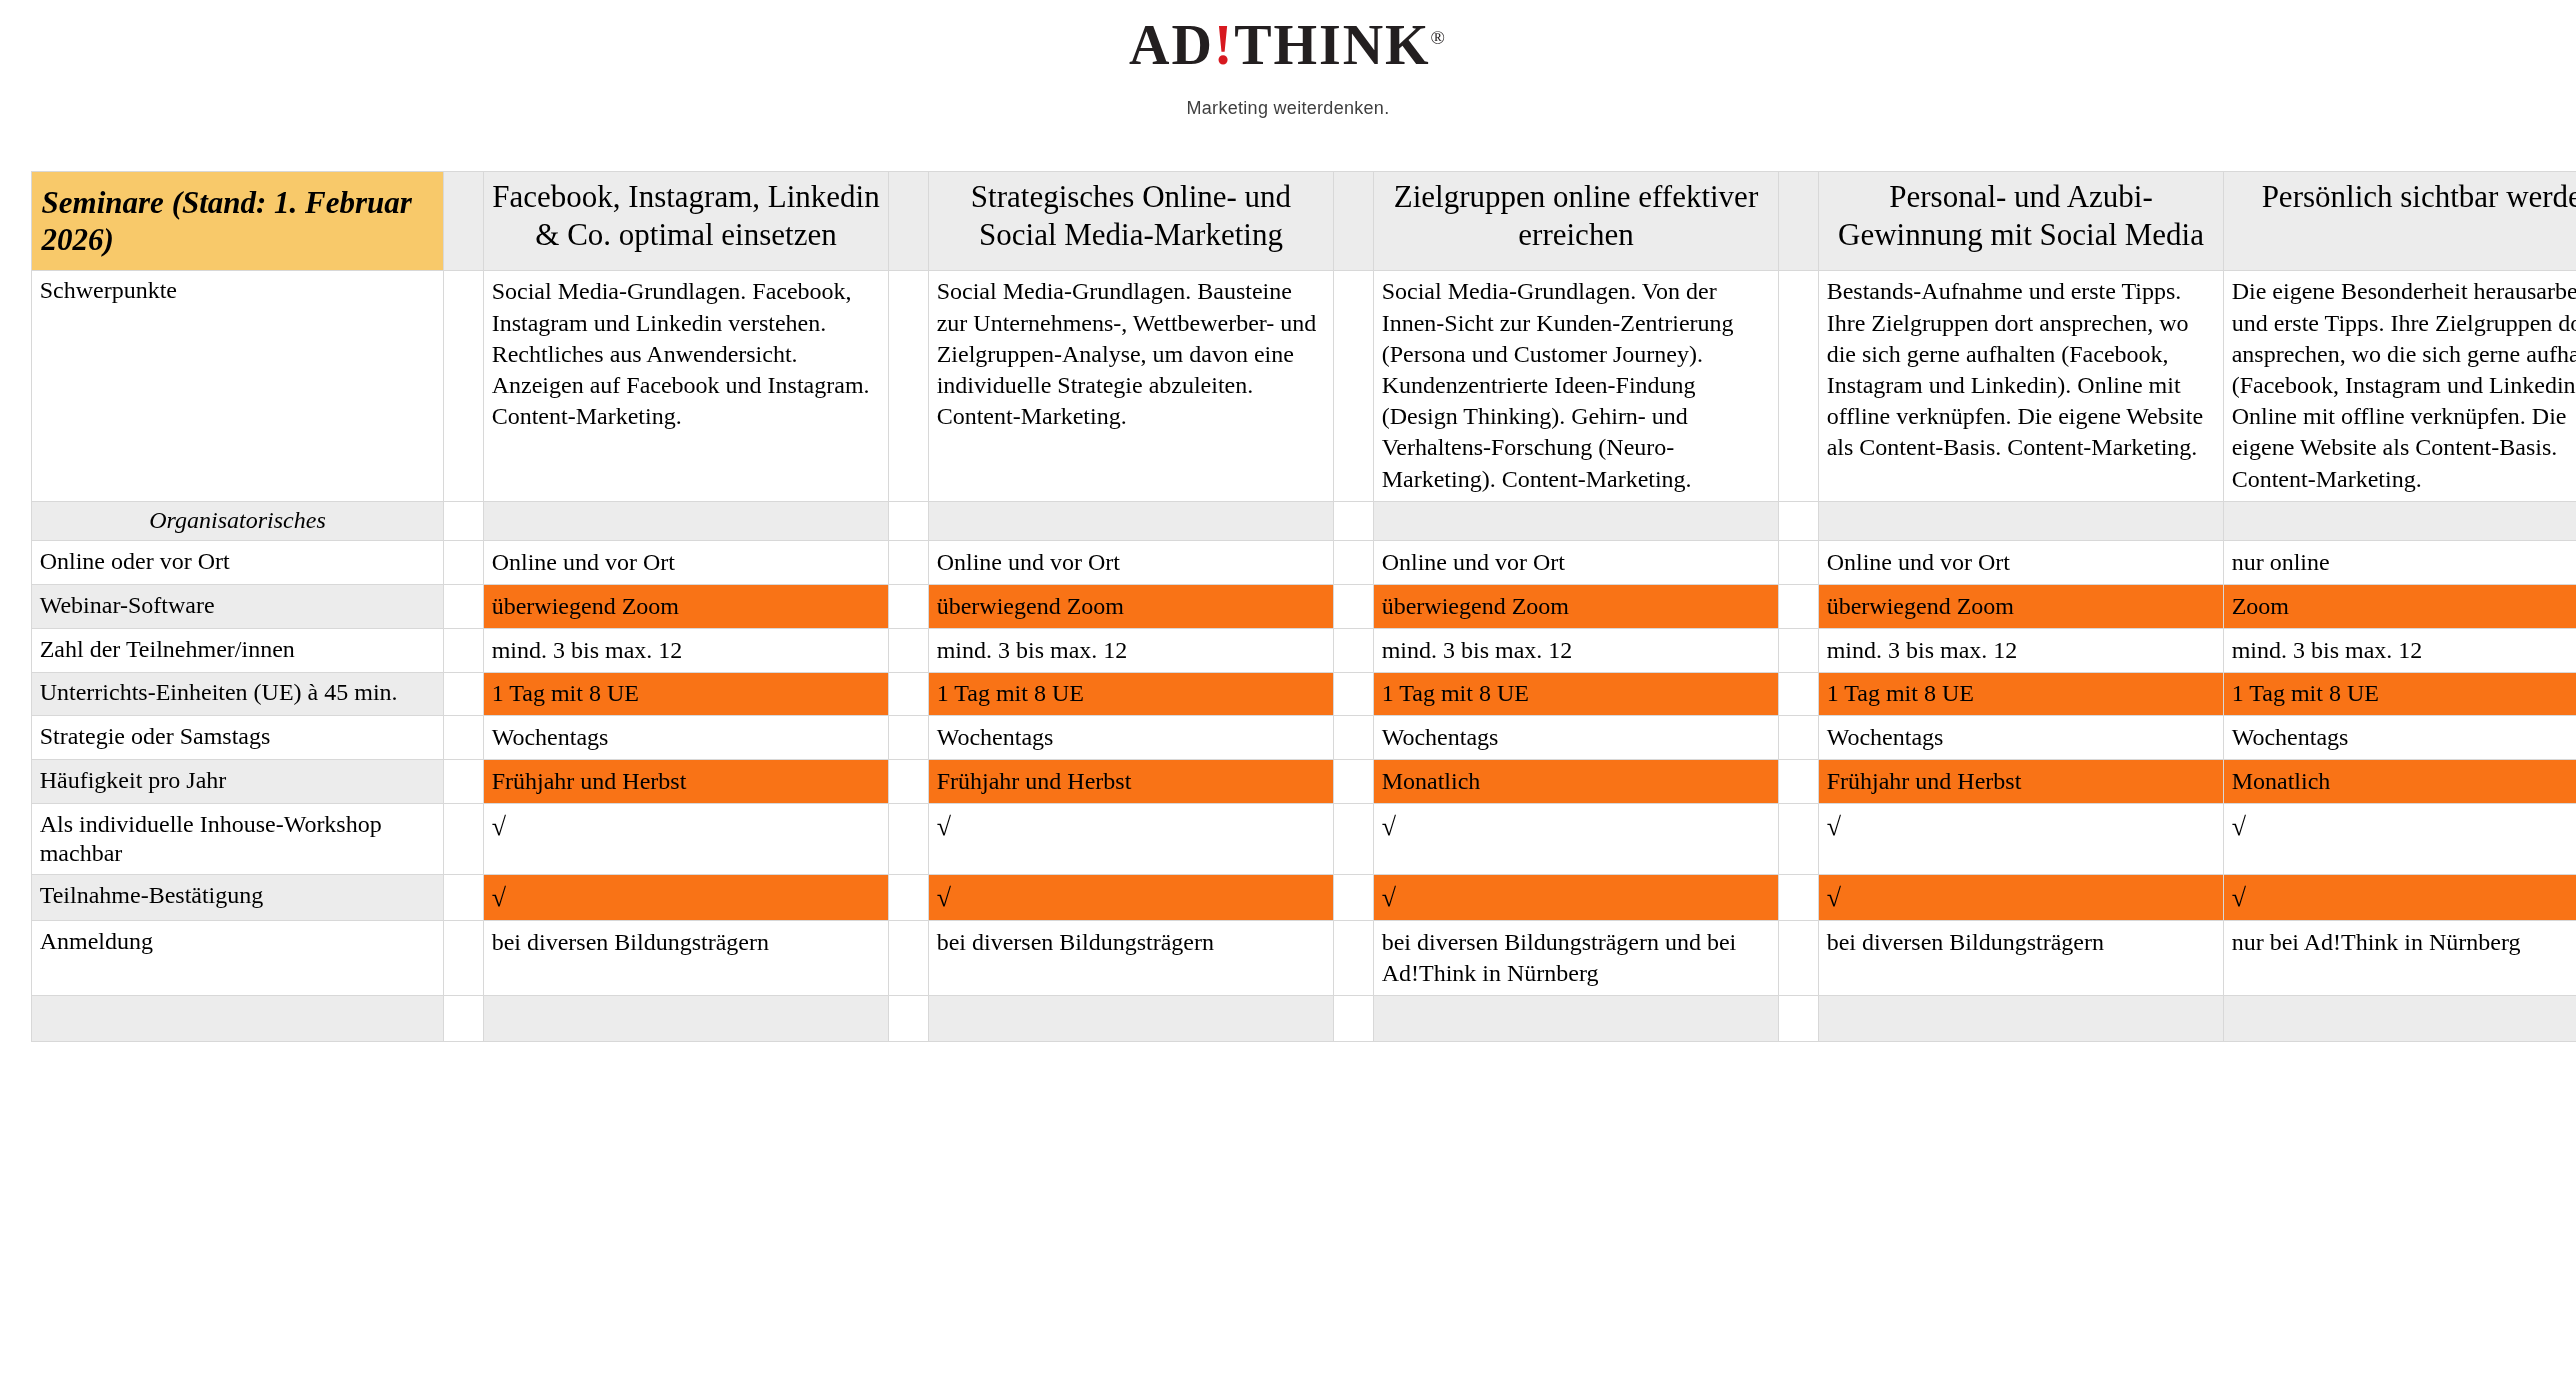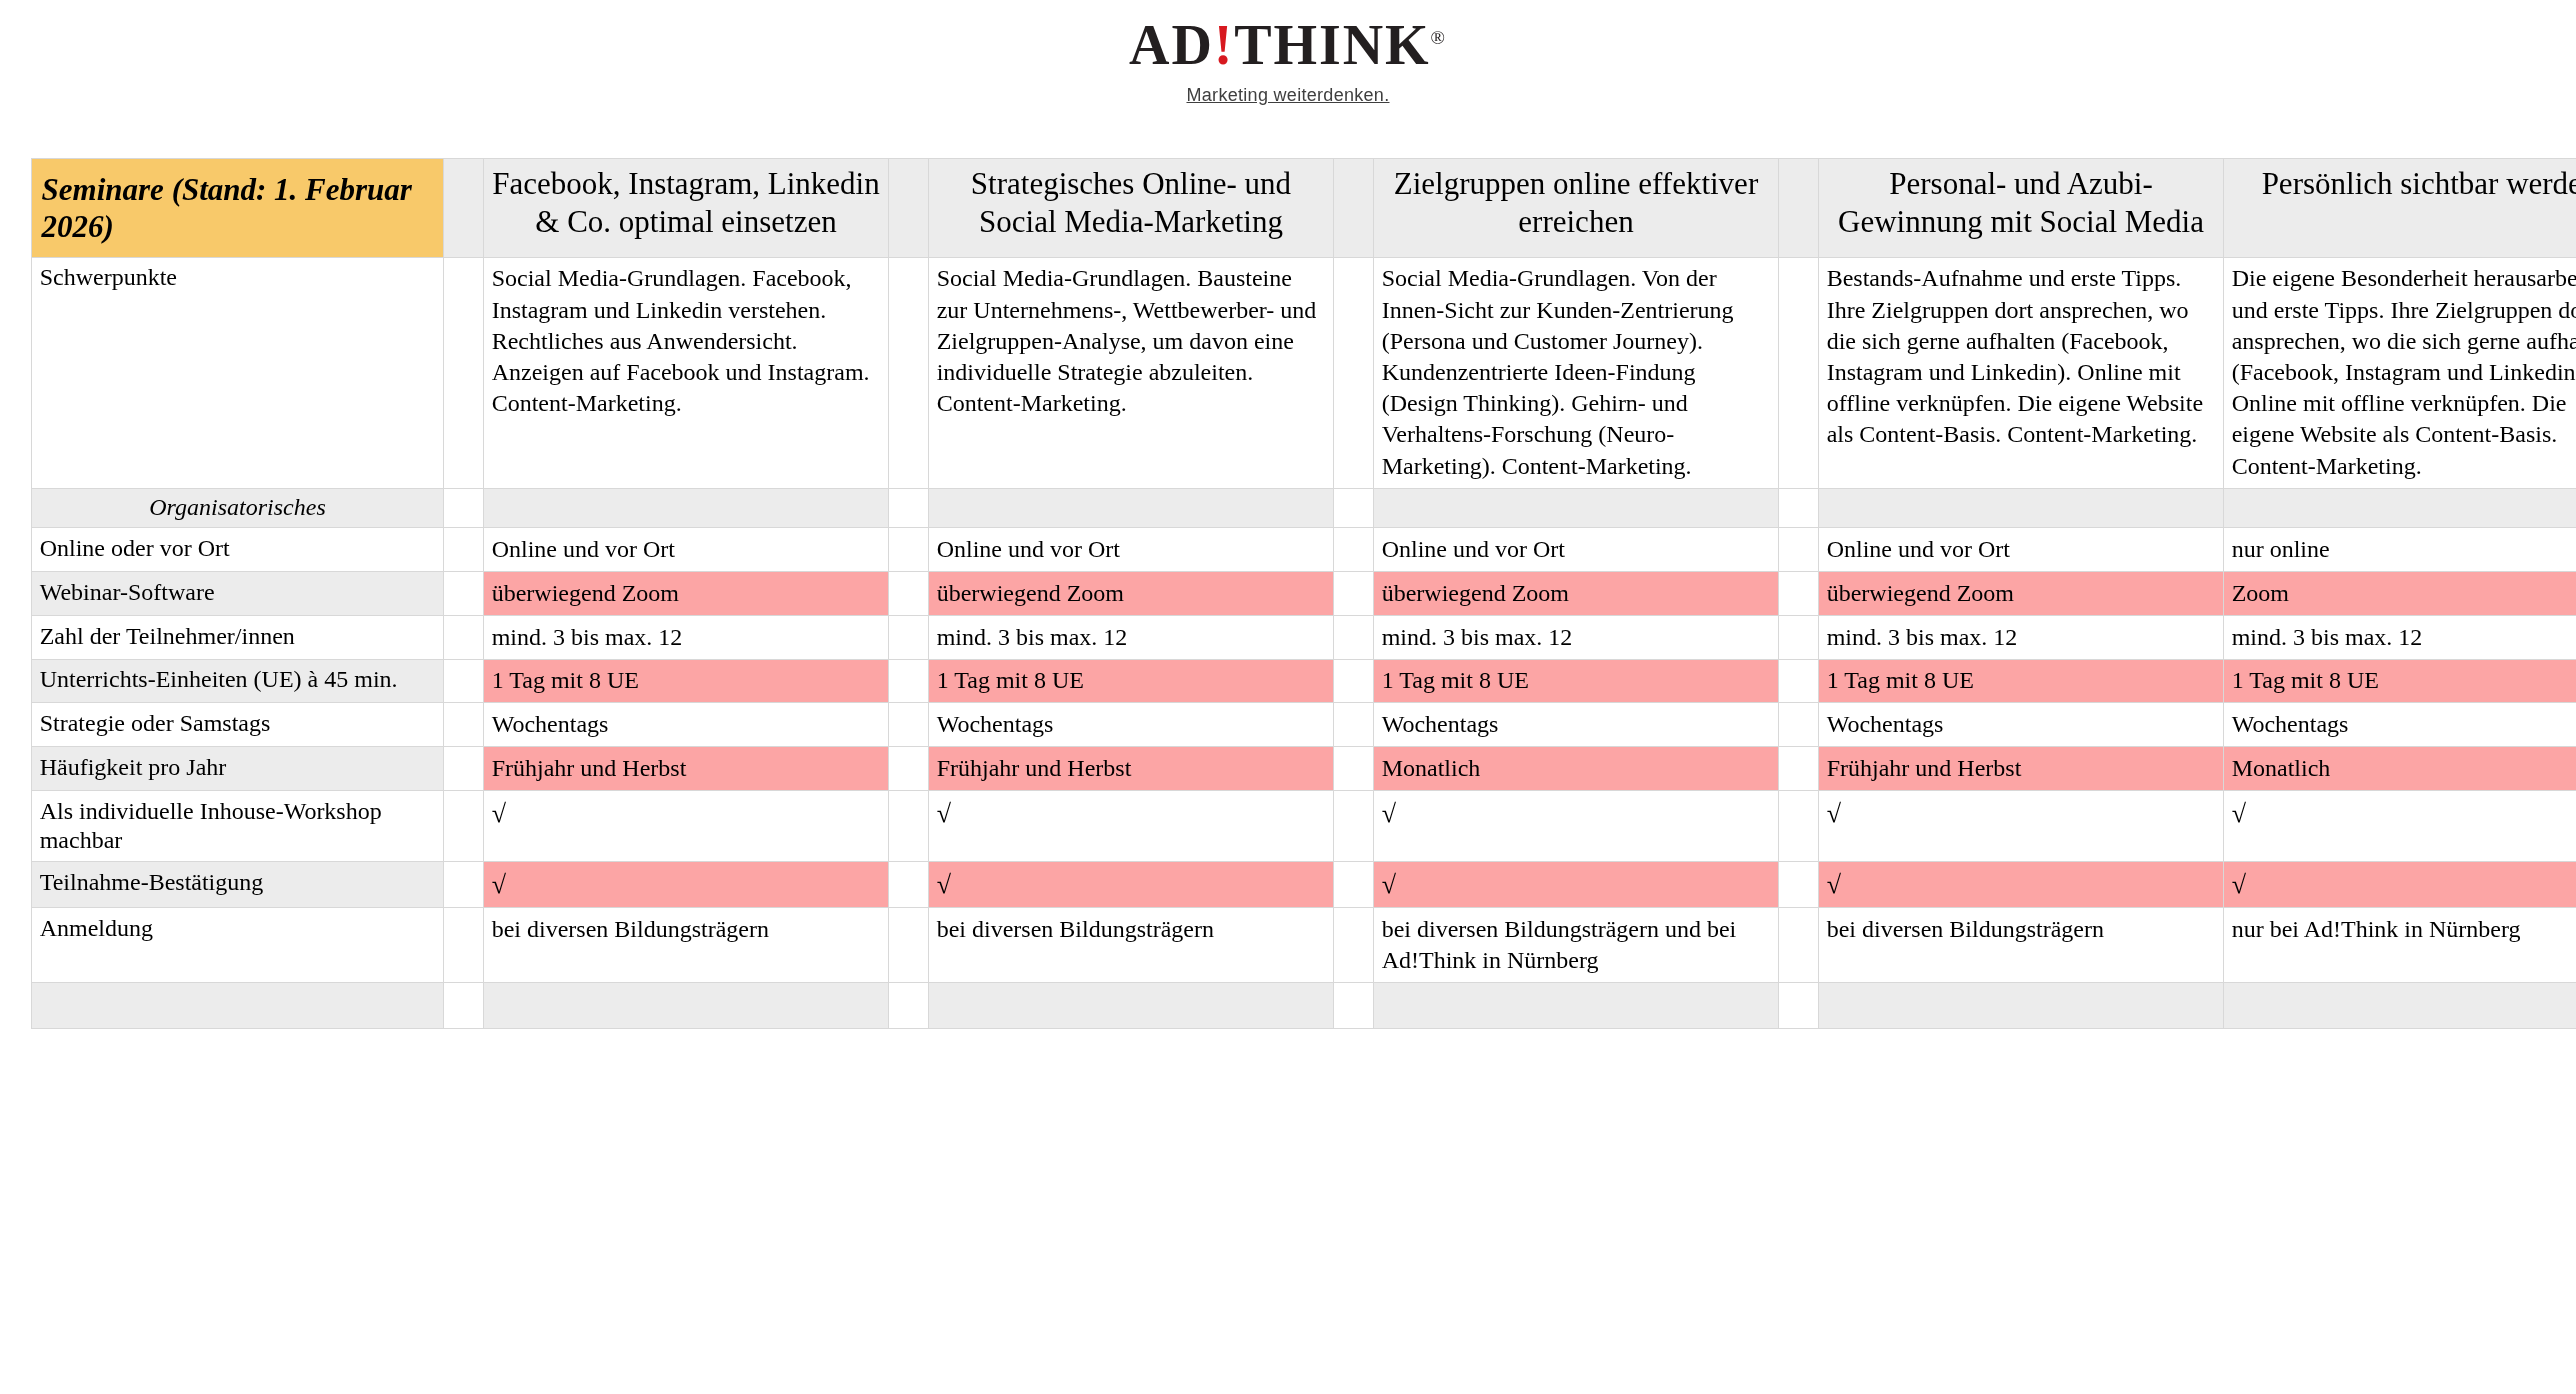--- a/index.html
+++ b/index.html
@@ -35,23 +35,22 @@
   }
   .logo-mark .reg {
     font-size: 19px;
     vertical-align: super;
     font-weight: normal;
   }
   .logo-tagline {
     font-family: "Liberation Sans", sans-serif;
     font-size: 18px;
     color: #3f3f3f;
-    margin-top: 12px;
+    margin-top: 25px;
     letter-spacing: 0.3px;
-    text-decoration: underline;
   }
 
   
   .table-wrap {
     margin: 52px 31px 0 31px;
   }
   table.seminar-table {
     border-collapse: collapse;
     table-layout: fixed;
     width: 2515px;
@@ -101,21 +100,21 @@
     line-height: 1.22;
     background: #ffffff;
   }
   .row-label.shaded { background: #ececec; }
 
   .cell {
     text-align: left;
     line-height: 1.30;
     background: #ffffff;
   }
-  .cell.shaded { background: #fca5a5; margin-left: 32px; }
+  .cell.shaded { background: #f97316; margin-left: 32px; }
 
   .section-row td {
     background: #ececec;
     font-style: italic;
     font-weight: bold;
     text-align: center;
     padding: 5.8px 7.7px;
   }
   .section-row td.gap-cell { background: #ffffff; }
   .section-row td.blank-cell { background: #ececec; }

